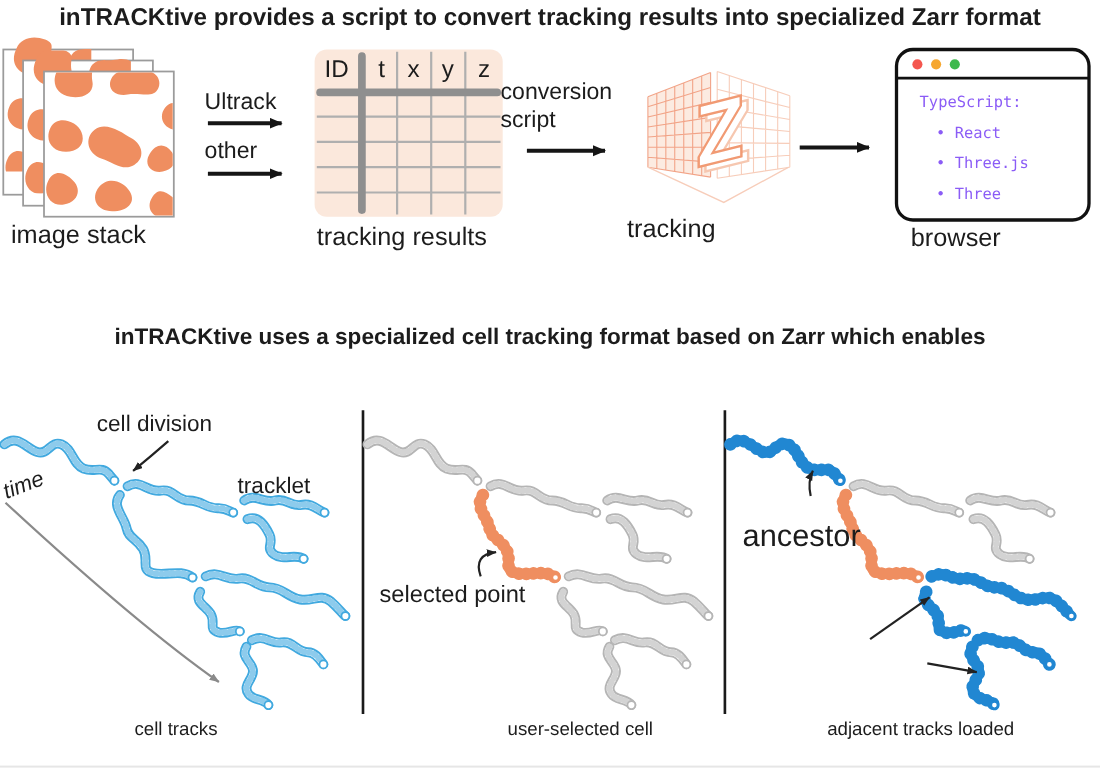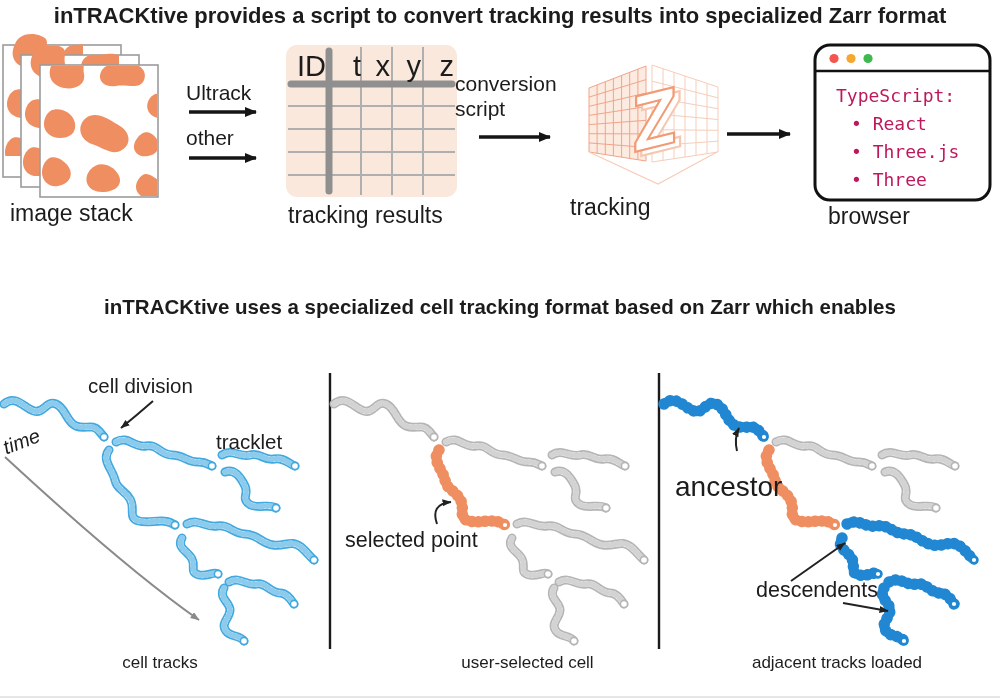--- a/index.html
+++ b/index.html
@@ -5,22 +5,22 @@
   html,body{margin:0;padding:0;background:#fff}
   #app{position:relative;width:1000px;height:698px;background:#fff;overflow:hidden;
        font-family:"Liberation Sans",sans-serif;color:#1c1c1c;border-bottom:2px solid #e6e6e6;box-sizing:border-box}
   #art{position:absolute;left:0;top:0}
   .lbl{position:absolute;white-space:nowrap}
   .c{}
   .title{left:0;top:3px;width:1000px;font-size:22px;font-weight:600;text-align:center}
   .midline{left:0;width:1000px;font-size:20.5px;font-weight:600;text-align:center}
   .stepcap{font-size:23px}
   .arrlbl{font-size:21px}
-  .hdr{font-size:29px;text-align:right}
-  .mono{font-family:"DejaVu Sans Mono",monospace;font-size:18px;color:#be185d}
+  .hdr{font-size:22px;text-align:center}
+  .mono{font-family:"DejaVu Sans Mono",monospace;font-size:14px;color:#8b5cf6}
   .ann{font-size:20.5px}
   .cap{font-size:17px;text-align:center}
   .timelbl{font-size:20px;font-style:italic;transform:rotate(-21deg);transform-origin:left center}
   .zback{fill:#fff;stroke:#f6c7b0;stroke-width:2.2px;font-family:"DejaVu Sans Mono",monospace;font-weight:bold;font-size:76px}
   .zfront{fill:#fff;stroke:#f19a73;stroke-width:2.2px;font-family:"DejaVu Sans Mono",monospace;font-weight:bold;font-size:76px}
 </style>
 </head>
 <body>
 
 <div id="app">
@@ -258,18 +258,17 @@
   <div class="lbl mono" style="left:851px;top:169px">• Three</div>
   <div class="lbl stepcap c" style="left:828px;top:203px;width:150px">browser</div>
 
   <div class="lbl midline" style="top:295px">inTRACKtive uses a specialized cell tracking format based on Zarr which enables</div>
 
   <div class="lbl ann" style="left:88px;top:374px">cell division</div>
   <div class="lbl ann" style="left:216px;top:430px">tracklet</div>
   <div class="lbl timelbl" style="left:4px;top:437px">time</div>
   <div class="lbl ann" style="left:345px;top:528px;font-size:21.5px">selected point</div>
   <div class="lbl ann" style="left:675px;top:471px;font-size:28px">ancestor</div>
-  <div class="lbl ann" style="left:756px;top:578px;font-size:21.5px">descendents</div>
 
   <div class="lbl cap" style="left:55px;top:653px;width:210px">cell tracks</div>
   <div class="lbl cap" style="left:405px;top:653px;width:245px">user-selected cell</div>
   <div class="lbl cap" style="left:712px;top:653px;width:250px">adjacent tracks loaded</div>
 </div>
 
 </body></html>

